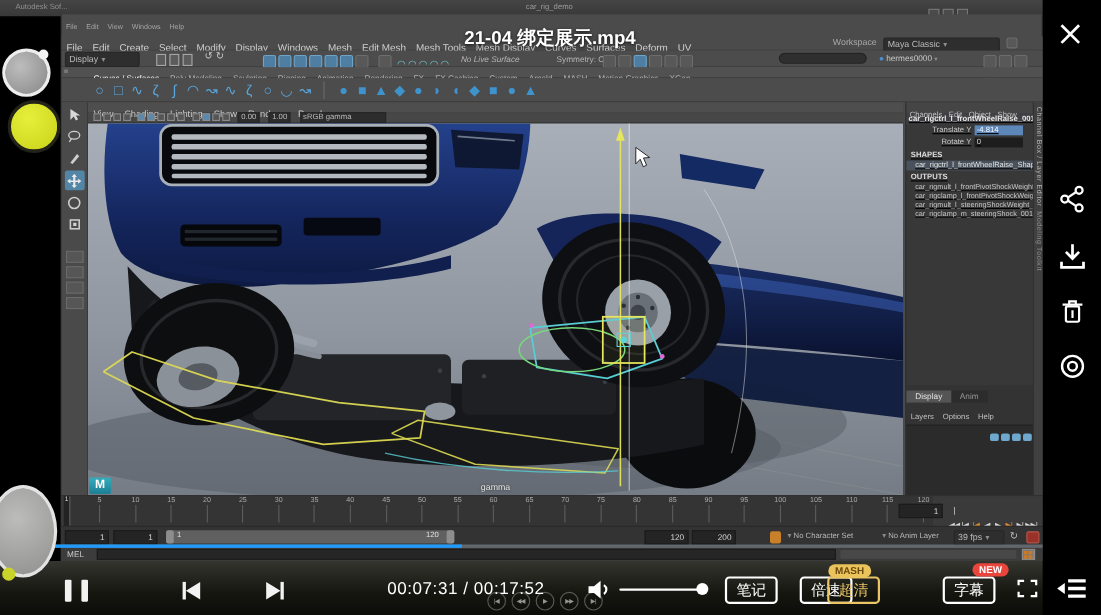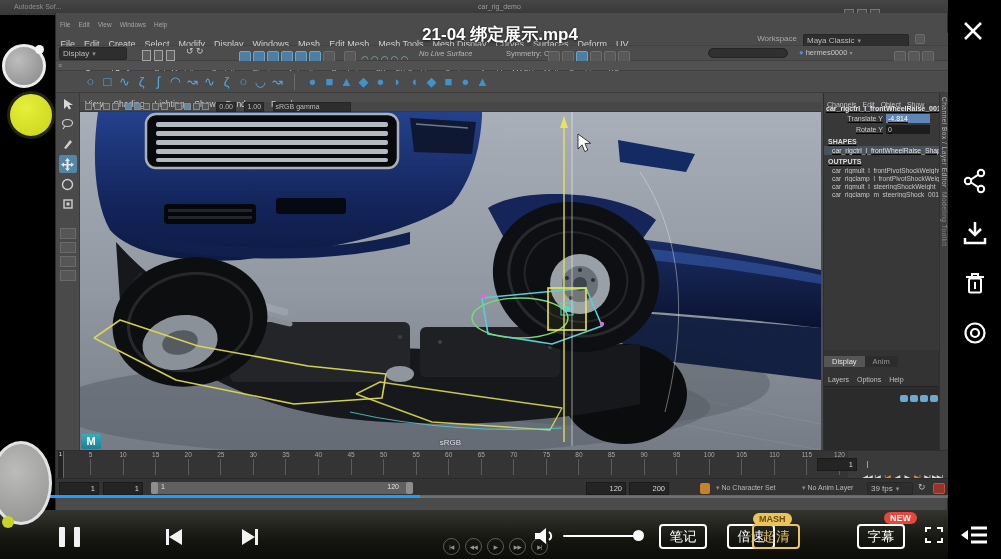--- a/index.html
+++ b/index.html
@@ -324,21 +324,21 @@
             <polygon points="480,16 488,16 484,4" fill="#e6e65c"></polygon>
             <line x1="492" y1="0" x2="492" y2="334" stroke="#f2f2f2" stroke-width=".8" opacity=".75"></line>
             <rect x="468" y="176" width="38" height="42" fill="#e6e65c" fill-opacity=".06" stroke="#e6e65c" stroke-width="1.6"></rect>
             <rect x="481" y="191" width="12" height="12" fill="none" stroke="#5fd3d3" stroke-width="1"></rect>
             <circle cx="487" cy="197" r="3" fill="#5fd3d3"></circle>
             <circle cx="403" cy="184" r="2.2" fill="#e366d6"></circle>
               <circle cx="522" cy="212" r="2.2" fill="#e366d6"></circle>
           </g>
           <path d="M498,22 l0,15 l4,-4.2 l2.8,6.8 l3,-1.4 l-2.8,-6.6 l5.6,-0.4 Z" fill="#fff" stroke="#111" stroke-width=".8"></path>
         </svg>
-        <div class="persp">sRGB</div>
+        <div class="persp">gamma</div>
         <div class="mlogo">M</div>
       </div>
     </div>
 
     <div class="abs rpanel">
       <div class="cbmenu">
         
       <span class="mi">Channels</span><span class="mi">Edit</span><span class="mi">Object</span><span class="mi">Show</span></div>
       <div class="cbnode">car_rigctrl_l_frontWheelRaise_001</div>
       <div class="attr">
@@ -494,20 +494,26 @@
       <span class="tfield" style="left:530px;top:3px;width:40px;">120</span>
       <span class="tfield" style="left:573px;top:3px;width:40px;">200</span>
       <span class="keyico"></span>
       <span class="ddtext nw" style="left:660px;">No Character Set</span>
       <span class="ddtext nw" style="left:746px;">No Anim Layer</span>
       <span class="abs dd" style="left:811px;top:3px;width:46px;">39 fps</span>
       <span class="loopico" style="left:862px;">↻</span>
       <span class="redico"></span>
     </div>
 
+    <div class="row cmdrow">
+      <span class="abs" style="left:5px;top:2px;font-size:7.5px;color:#cacaca;">MEL</span>
+      <span class="cmdin"></span>
+      <span class="cmdout"></span>
+      <span class="gridico"></span>
+    </div>
   </div>
 
   <div class="abs leftstrip">
     <div class="cam1"></div>
     <div class="cam2"></div>
   </div>
   <div class="abs cam3"></div>
   <div class="abs camdot"></div>
 
   <div class="abs nw" style="left:500px;top:23px;transform:translateX(-50%);font-size:17px;font-weight:bold;color:#fff;text-shadow:0 1px 3px rgba(0,0,0,.8);z-index:3;">21-04 绑定展示.mp4</div>
@@ -518,20 +524,21 @@
 
   <div class="abs ctrlbar">
     <span class="pbar" style="left:59px;"></span>
     <span class="pbar" style="left:74px;"></span>
     <span class="abs" style="left:166px;top:19px;">
       <span style="display:inline-block;width:3px;height:16px;background:#f2f2f2;vertical-align:top;"></span><span class="tri" style="border-width:8px 13px 8px 0;border-color:transparent #f2f2f2 transparent transparent;"></span>
     </span>
     <span class="abs" style="left:242px;top:19px;">
       <span class="tri" style="border-width:8px 0 8px 13px;border-color:transparent transparent transparent #f2f2f2;"></span><span style="display:inline-block;width:3px;height:16px;background:#f2f2f2;vertical-align:top;"></span>
     </span>
+    <span class="timetext nw">00:07:31 / 00:17:52</span>
 
     <span class="mini" style="left:443px;">|◀</span>
     <span class="mini" style="left:465px;">◀◀</span>
     <span class="mini" style="left:487px;">▶</span>
     <span class="mini" style="left:509px;">▶▶</span>
     <span class="mini" style="left:531px;">▶|</span>
 
     <span class="abs" style="left:533px;top:16px;">
       <svg width="22" height="20">
           <polygon points="2,7 7,7 13,2 13,18 7,13 2,13" fill="#fff"></polygon>

